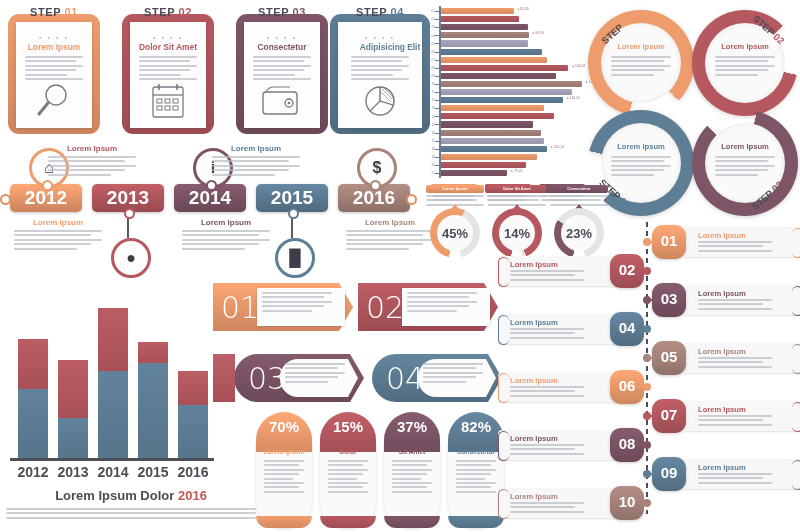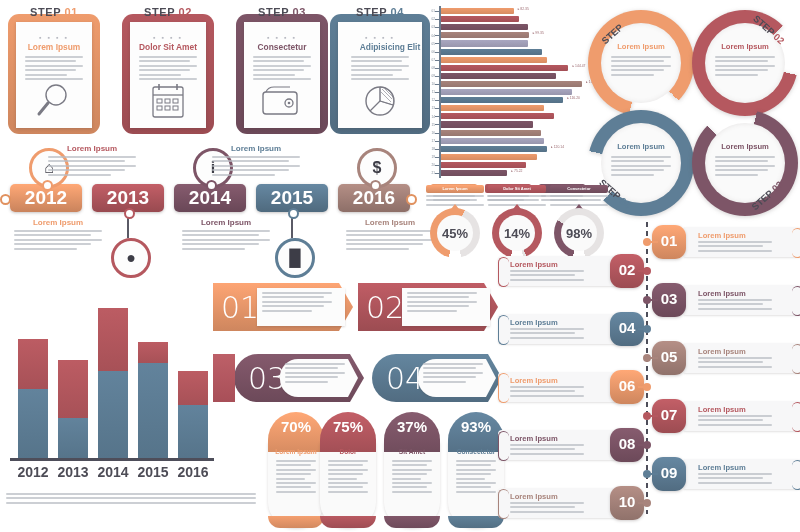--- a/index.html
+++ b/index.html
@@ -481,21 +481,21 @@
       <div class="lorem-lines" style="margin-top: 2px;">
         <div class="ll f"></div>
         <div class="ll m"></div>
         <div class="ll f"></div>
       </div>
     </div>
     <div class="gtri" style="left: 575px; top: 204px; border-bottom: 5px solid rgb(125, 85, 103);"></div>
     <div class="gauge" style="left: 554px; top: 208px;">
       <div class="gr" style="background: conic-gradient(from 195deg, rgb(125, 85, 103) 0deg, rgb(125, 85, 103) 105.6deg, rgb(230, 227, 227) 105.6deg, rgb(230, 227, 227) 330deg, transparent 330deg);"></div>
       <div class="gh"></div>
-      <div class="gv">98%</div>
+      <div class="gv">23%</div>
     </div>
   </div>
 
 <div id="col">
   <div class="cbase"></div>
 <div class="cbar" style="left: 12px; top: 61.2px; height: 118.8px;">
       <div class="cseg" style="left: 0px; top: 0px; height: 50.16px; background: linear-gradient(rgb(188, 92, 99), rgb(167, 81, 87));"></div>
       <div class="cseg" style="left: 0px; top: 50.16px; height: 68.64px; background: linear-gradient(rgb(98, 131, 156), rgb(86, 116, 138));"></div>
     </div>
     <div class="cyr" style="left: 5px;">2012</div>
@@ -567,41 +567,41 @@
         <div class="ll m"></div>
         <div class="ll f"></div>
         <div class="ll m"></div>
         <div class="ll s"></div>
       </div>
     </div>
     <div style="position: absolute; left: 213px; top: 354px; width: 22px; height: 48px; background: linear-gradient(rgb(189, 96, 104), rgb(168, 79, 88));"></div>
   </div>
 
 <div id="pcards">
-    <div class="pc" style="left: 268px; top: 412px;">
+    <div class="pc" style="left: 256px; top: 412px;">
       <div class="bodywrap"></div>
       <div class="cap" style="background: linear-gradient(rgb(255, 168, 118), rgb(215, 140, 98));"></div>
       <div class="pv">70%</div>
       <div class="ph" style="color: rgb(239, 156, 109);">Lorem Ipsum</div>
       <div class="pb lorem-lines">
         <div class="ll f"></div>
         <div class="ll m"></div>
         <div class="ll f"></div>
         <div class="ll m"></div>
         <div class="ll s"></div>
         <div class="ll f"></div>
         <div class="ll m"></div>
         <div class="ll f"></div>
       </div>
       <div style="position: absolute; left: 0px; top: 104px; width: 56px; height: 12px; border-radius: 0px 0px 26px 26px; background: linear-gradient(rgb(244, 159, 111), rgb(210, 137, 96));"></div>
     </div>
     <div class="pc" style="left: 320px; top: 412px;">
       <div class="bodywrap"></div>
       <div class="cap" style="background: linear-gradient(rgb(195, 95, 103), rgb(163, 79, 86));"></div>
-      <div class="pv">75%</div>
+      <div class="pv">15%</div>
       <div class="ph" style="color: rgb(181, 88, 95);">Dolor</div>
       <div class="pb lorem-lines">
         <div class="ll f"></div>
         <div class="ll m"></div>
         <div class="ll f"></div>
         <div class="ll m"></div>
         <div class="ll s"></div>
         <div class="ll f"></div>
         <div class="ll m"></div>
         <div class="ll f"></div>
@@ -621,21 +621,21 @@
         <div class="ll s"></div>
         <div class="ll f"></div>
         <div class="ll m"></div>
         <div class="ll f"></div>
       </div>
       <div style="position: absolute; left: 0px; top: 104px; width: 56px; height: 12px; border-radius: 0px 0px 26px 26px; background: linear-gradient(rgb(128, 87, 105), rgb(110, 75, 91));"></div>
     </div>
     <div class="pc" style="left: 448px; top: 412px;">
       <div class="bodywrap"></div>
       <div class="cap" style="background: linear-gradient(rgb(102, 136, 162), rgb(85, 113, 135));"></div>
-      <div class="pv">93%</div>
+      <div class="pv">82%</div>
       <div class="ph" style="color: rgb(94, 126, 150);">Consectetur</div>
       <div class="pb lorem-lines">
         <div class="ll f"></div>
         <div class="ll m"></div>
         <div class="ll f"></div>
         <div class="ll m"></div>
         <div class="ll s"></div>
         <div class="ll f"></div>
         <div class="ll m"></div>
         <div class="ll f"></div>
@@ -802,18 +802,22 @@
         <div class="ll f"></div>
         <div class="ll m"></div>
         <div class="ll f"></div>
       </div>
     </div>
     <div class="rdot" style="left: 145px; top: 277px; background: rgb(168, 132, 124);"></div>
     <div style="position: absolute; top: 280px; height: 2px; background: rgb(168, 132, 124); left: 140px; width: 8px;"></div>
   </div>
 
 <div id="btm">
+  <div class="t">
+    <span>Lorem Ipsum Dolor</span>
+    <b>2016</b>
+  </div>
   <div class="p lorem-lines">
       <div class="ll f"></div>
       <div class="ll f"></div>
       <div class="ll f"></div>
     </div>
 </div>
 
 </body></html>

